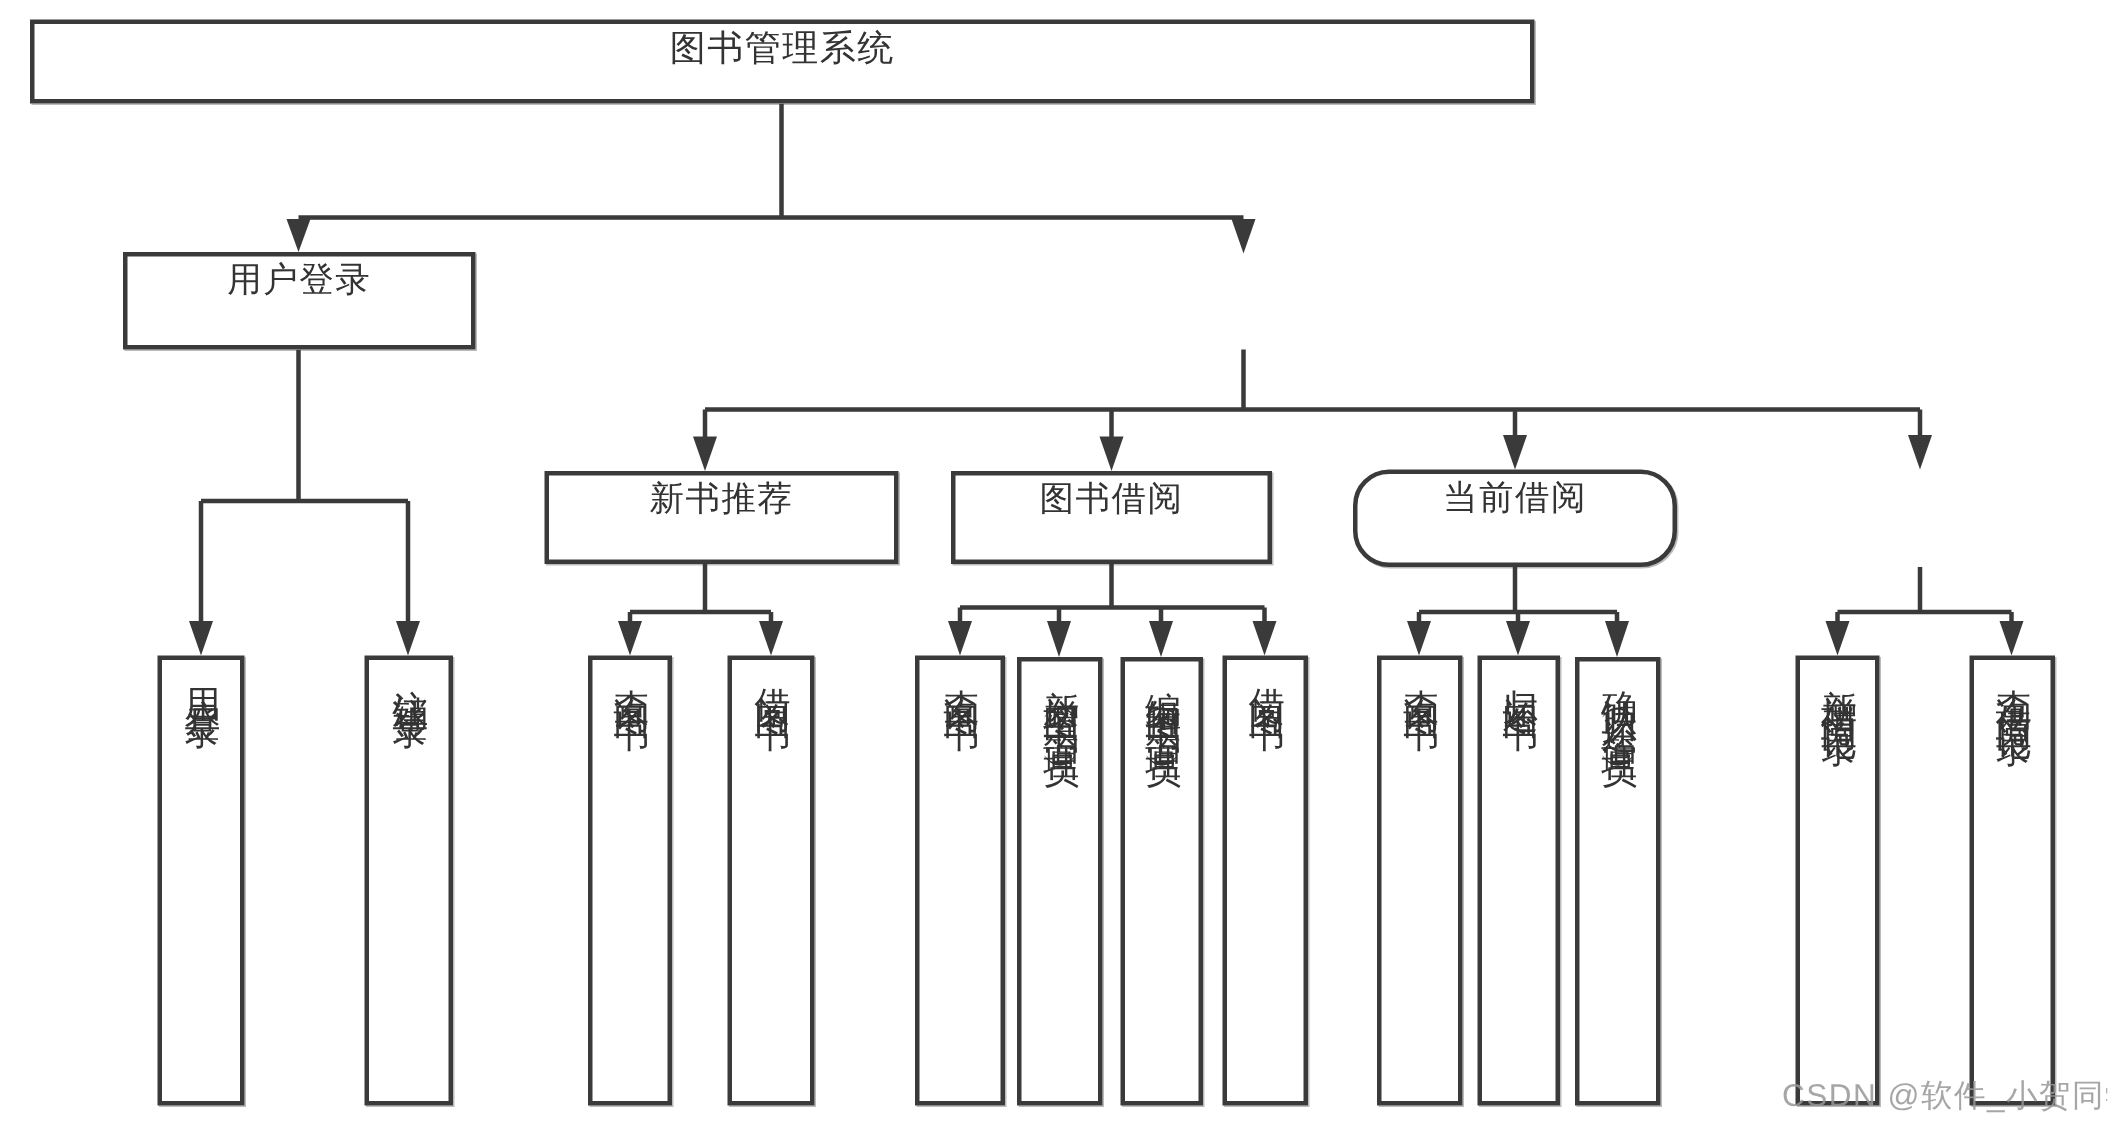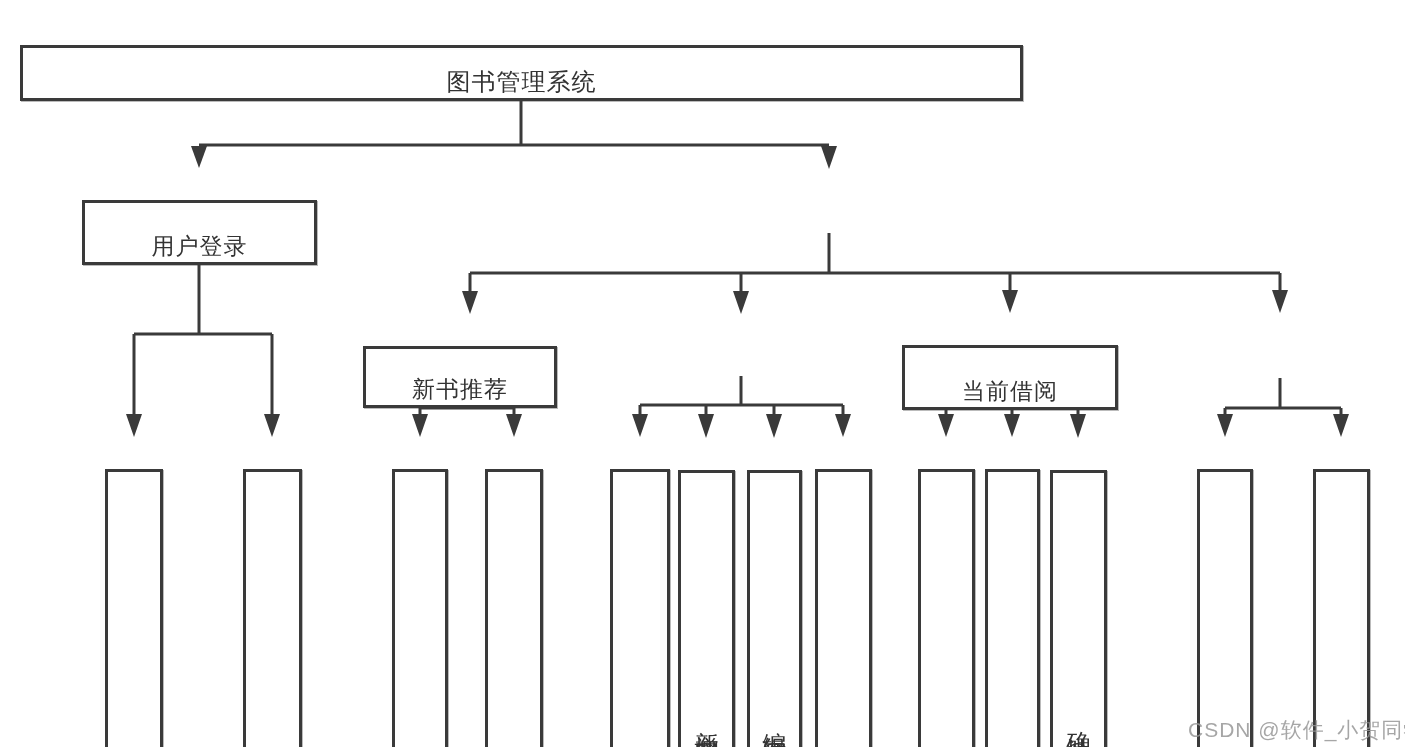--- a/index.html
+++ b/index.html
@@ -15,24 +15,23 @@
     overflow: hidden;
   }
   .connectors {
     position: absolute; left: 0; top: 0;
     width: 1405px; height: 747px;
   }
   .node {
     position: absolute;
     background: #ffffff;
     border: 3px solid #3a3a3a;
-    display: flex; align-items: flex-end; justify-content: center;
+    display: flex; align-items: flex-start; justify-content: center;
     color: #333333;
     box-shadow: 1px 1px 0 rgba(60,60,60,0.35);
-    margin-top: 32px;
   }
   .hbox { font-size: 23px; letter-spacing: 1px; }
   .root-box { font-size: 24px; }
   .vbox span {
     writing-mode: vertical-rl;
     font-size: 24px;
     letter-spacing: 6px;
     line-height: 1;
     color: #333333;
   }
@@ -104,24 +103,27 @@
   </svg>
 
   <div class="node hbox root-box" style="left:20px; top:13px; width:1003px; height:56px;">
     <span>图书管理系统</span>
   </div>
 
   <div class="node hbox" style="left:82px; top:168px; width:235px; height:65px;">
     <span>用户登录</span>
   </div>
 
-  <div class="node hbox" style="left:363px; top:314px; width:194px; height:62px;">
+  <div class="node hbox" style="left:363px; top:314px; width:236px; height:62px;">
     <span>新书推荐</span>
   </div>
-  <div class="node hbox" style="left:902px; top:313px; width:216px; height:65px;">
+  <div class="node hbox" style="left:634px; top:314px; width:214px; height:62px;">
+    <span>图书借阅</span>
+  </div>
+  <div class="node hbox" style="left:902px; top:313px; width:216px; height:65px;border-radius:24px;">
     <span>当前借阅</span>
   </div>
 
   <div class="node vbox" style="left:105px; top:437px; width:58px; height:300px;">
     <span>用户登录</span>
   </div>
   <div class="node vbox" style="left:243px; top:437px; width:59px; height:300px;">
     <span>注销登录</span>
   </div>
 

